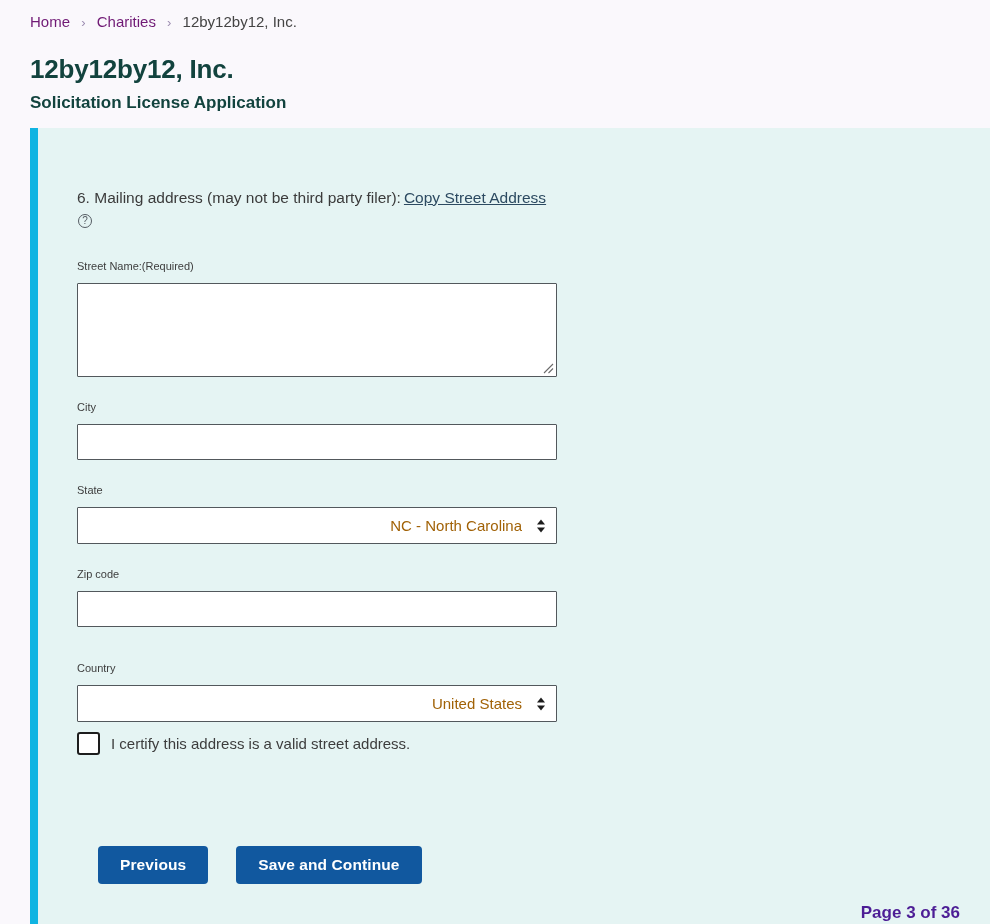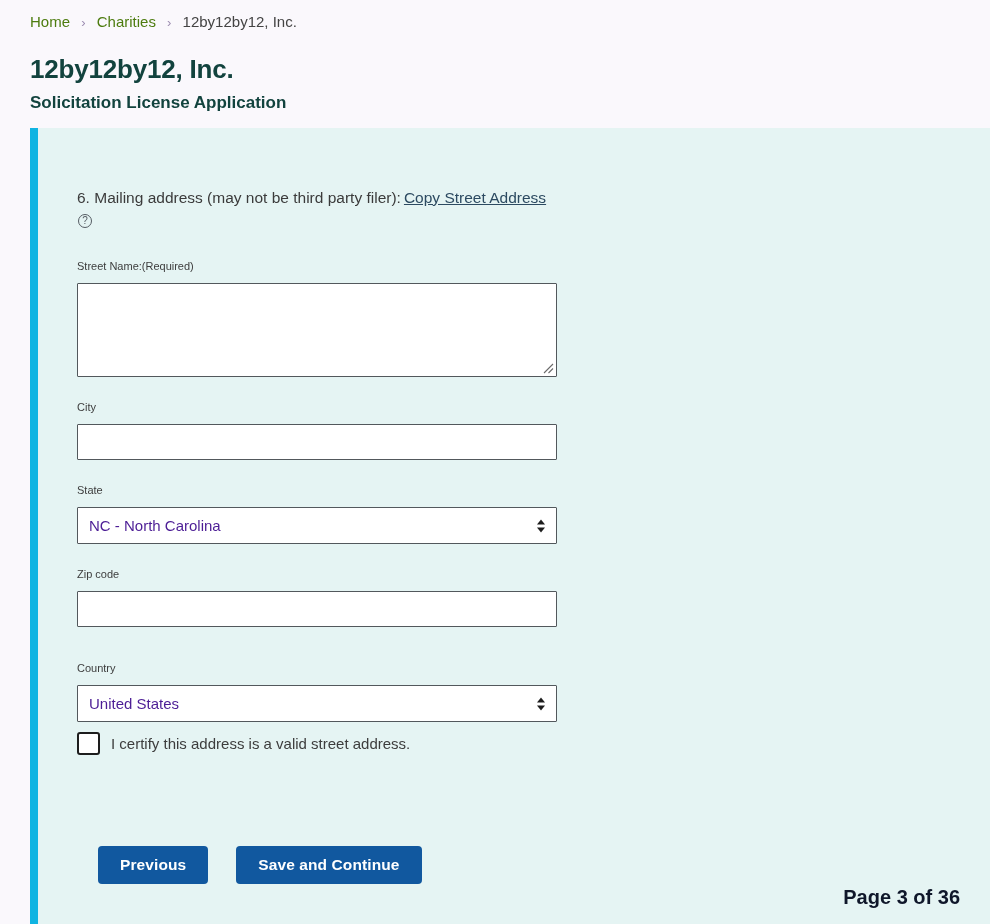--- a/index.html
+++ b/index.html
@@ -22,21 +22,21 @@
 
   
   .breadcrumb {
     padding: 13px 0 0 30px;
     font-size: 15px;
     line-height: 18px;
     white-space: nowrap;
   }
   .breadcrumb a,
   .breadcrumb .crumb-link {
-    color: #4d7c0f;
+    color: #701a75;
     text-decoration: none;
     cursor: pointer;
   }
   .breadcrumb .crumb-sep {
     color: #9b8bb0;
     padding: 0 7px;
     font-size: 13px;
   }
   .breadcrumb .crumb-current {
     color: #444444;
@@ -118,23 +118,24 @@
 
   .text-input,
   .text-area,
   .select-box {
     width: 480px;
     background: #ffffff;
     border: 1px solid #52585c;
     border-radius: 1px;
     font-family: "Liberation Sans", sans-serif;
     font-size: 15px;
-    color: #4c1d95;
+    color: #a16207;
     padding: 0 11px;
     outline: none;
+    text-align: right;
   }
 
   .text-input { height: 36px; }
 
   .text-area {
     height: 94px;
     padding: 7px 11px;
     resize: none;
     position: relative;
     display: block;
@@ -219,24 +220,24 @@
     height: 38px;
     padding: 0 22px;
     cursor: pointer;
     letter-spacing: 0.1px;
   }
 
   
   .page-counter {
     position: absolute;
     right: 30px;
-    top: 758px;
-    font-size: 20px;
+    top: 775px;
+    font-size: 17px;
     font-weight: bold;
-    color: #0f172a;
+    color: #4c1d95;
   }
 </style>
 </head>
 <body>
 
 <nav class="breadcrumb">
   <span class="crumb-link">Home</span>
   <span class="crumb-sep">›</span>
   <span class="crumb-link">Charities</span>
   <span class="crumb-sep">›</span>

